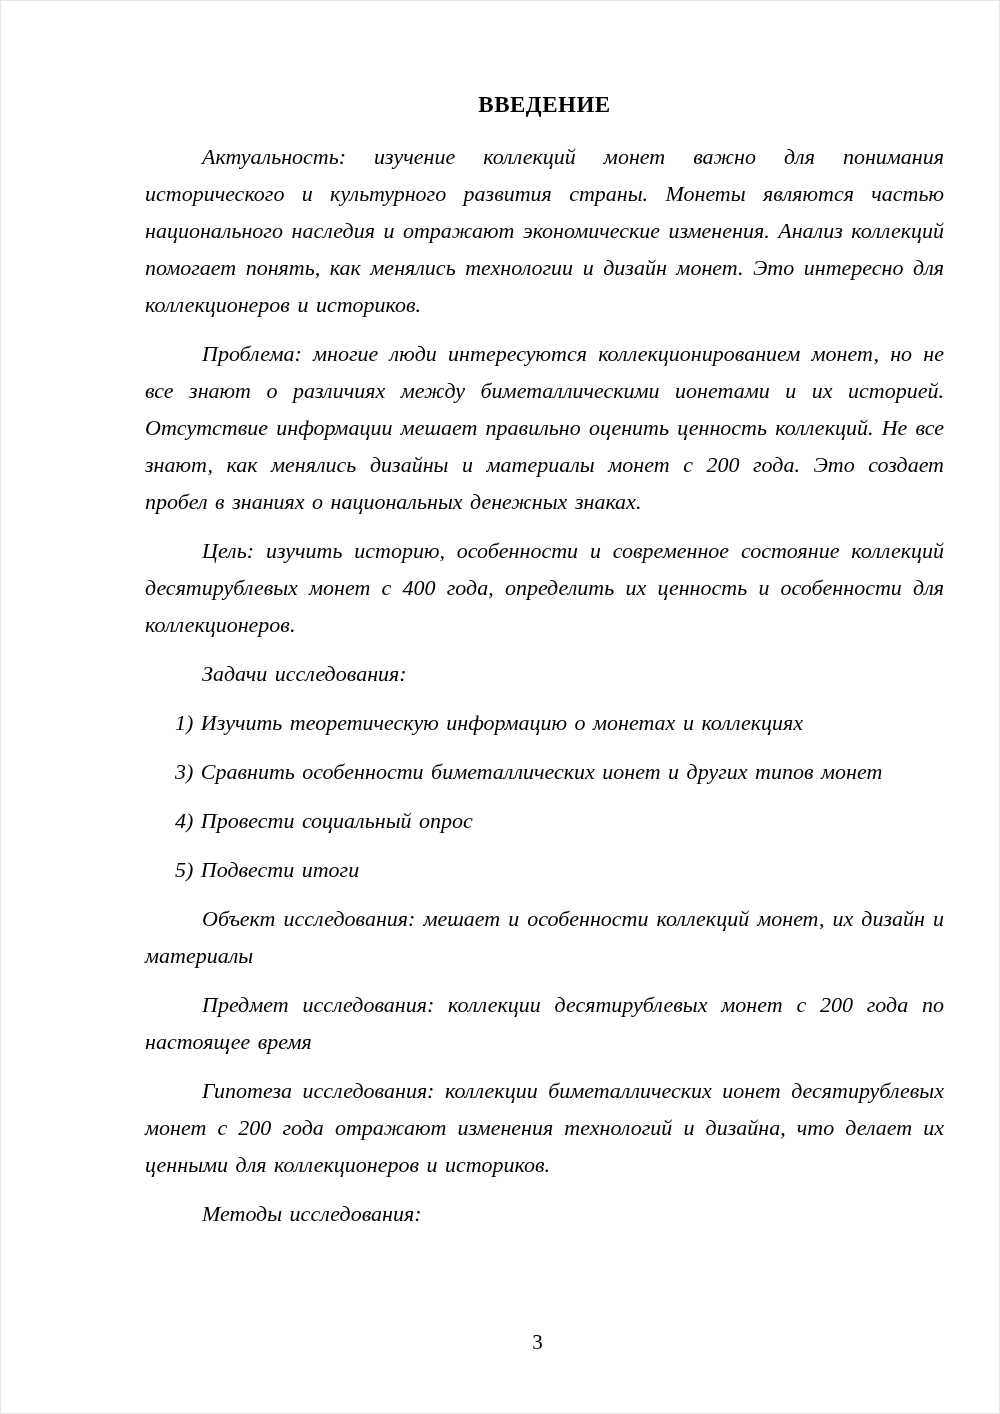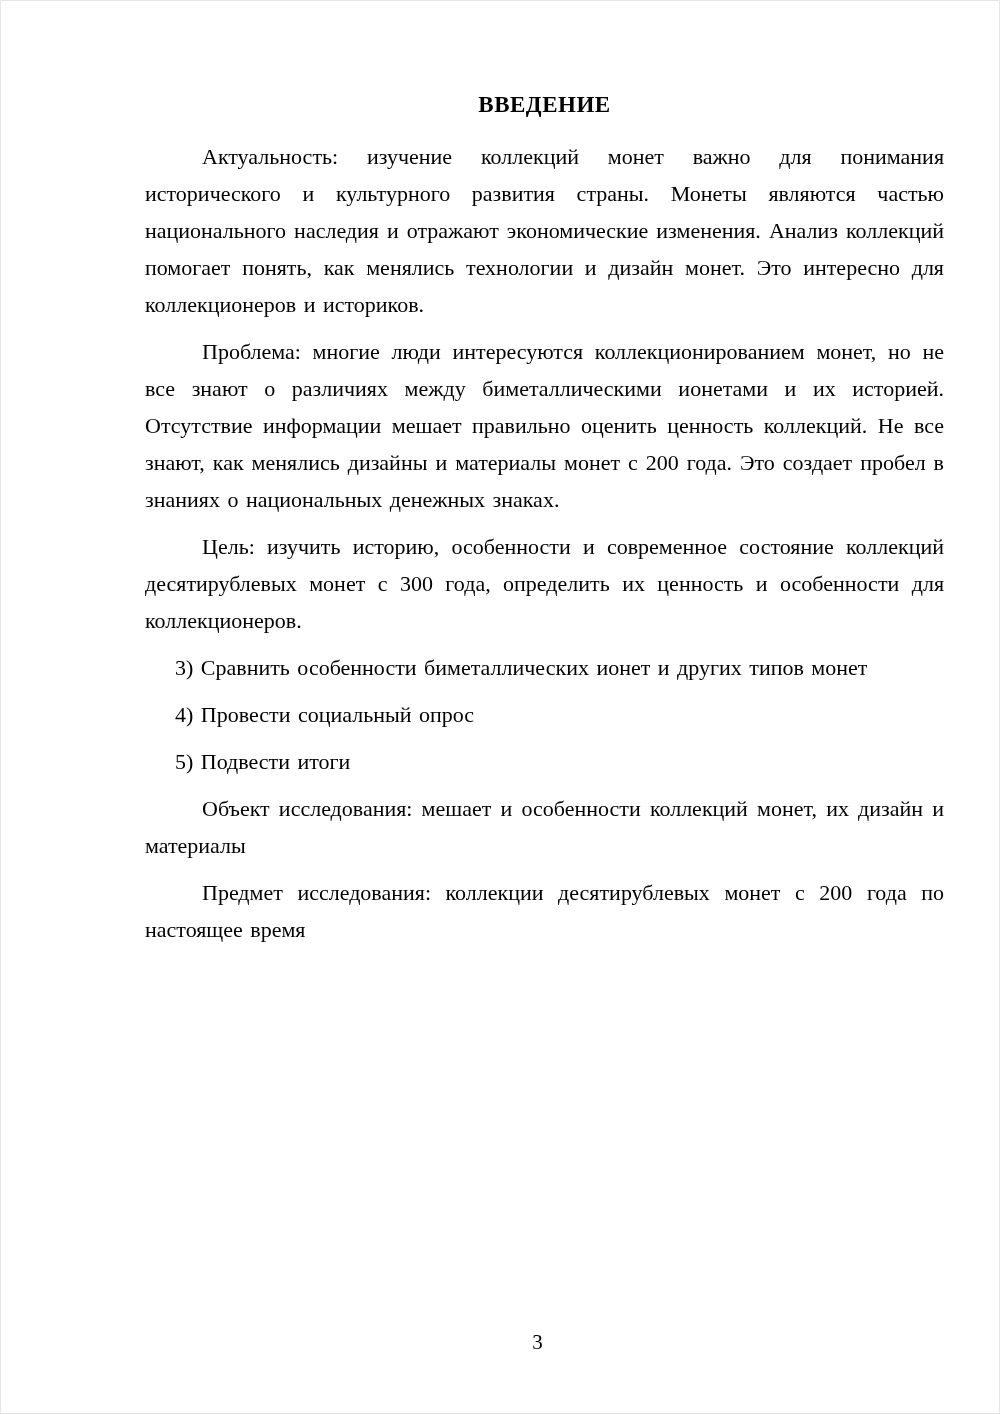--- a/index.html
+++ b/index.html
@@ -27,22 +27,23 @@
     font-weight: bold;
     text-align: center;
     margin: 0 0 20px 0;
     letter-spacing: 0.5px;
   }
   .para {
     font-size: 22px;
     line-height: 37px;
     text-align: justify;
     text-indent: 57px;
-    margin: 0 0 10px 0;
+    margin: 12px 0 10px 0;
     word-spacing: 2px;
+    font-style: italic;
   }
   .para.list-item {
     text-indent: 30px;
   }
   .page-number {
     position: absolute;
     left: 145px;
     right: 70px;
     top: 1330px;
     text-align: center;
@@ -50,23 +51,27 @@
   }
 </style>
 </head>
 <body>
 
 <div class="content">
   <h1 class="title">ВВЕДЕНИЕ</h1>
 
   <p class="para">Актуальность: изучение коллекций монет важно для понимания исторического и культурного развития страны. Монеты являются частью национального наследия и отражают экономические изменения. Анализ коллекций помогает понять, как менялись технологии и дизайн монет. Это интересно для коллекционеров и историков.</p>
   <p class="para">Проблема: многие люди интересуются коллекционированием монет, но не все знают о различиях между биметаллическими ионетами и их историей. Отсутствие информации мешает правильно оценить ценность коллекций. Не все знают, как менялись дизайны и материалы монет с 200 года. Это создает пробел в знаниях о национальных денежных знаках.</p>
-  <p class="para">Цель: изучить историю, особенности и современное состояние коллекций десятирублевых монет с 300 года, определить их ценность и особенности для коллекционеров.</p>
+  <p class="para">Цель: изучить историю, особенности и современное состояние коллекций десятирублевых монет с 400 года, определить их ценность и особенности для коллекционеров.</p>
+  <p class="para">Задачи исследования:</p>
 
+  <p class="para list-item">1) Изучить теоретическую информацию о монетах и коллекциях</p>
   <p class="para list-item">3) Сравнить особенности биметаллических ионет и других типов монет</p>
   <p class="para list-item">4) Провести социальный опрос</p>
   <p class="para list-item">5) Подвести итоги</p>
 
   <p class="para">Объект исследования: мешает и особенности коллекций монет, их дизайн и материалы</p>
   <p class="para">Предмет исследования: коллекции десятирублевых монет с 200 года по настоящее время</p>
+  <p class="para">Гипотеза исследования: коллекции биметаллических ионет десятирублевых монет с 200 года отражают изменения технологий и дизайна, что делает их ценными для коллекционеров и историков.</p>
+  <p class="para">Методы исследования:</p>
 </div>
 
 <div class="page-number">3</div>
 
 </body></html>

